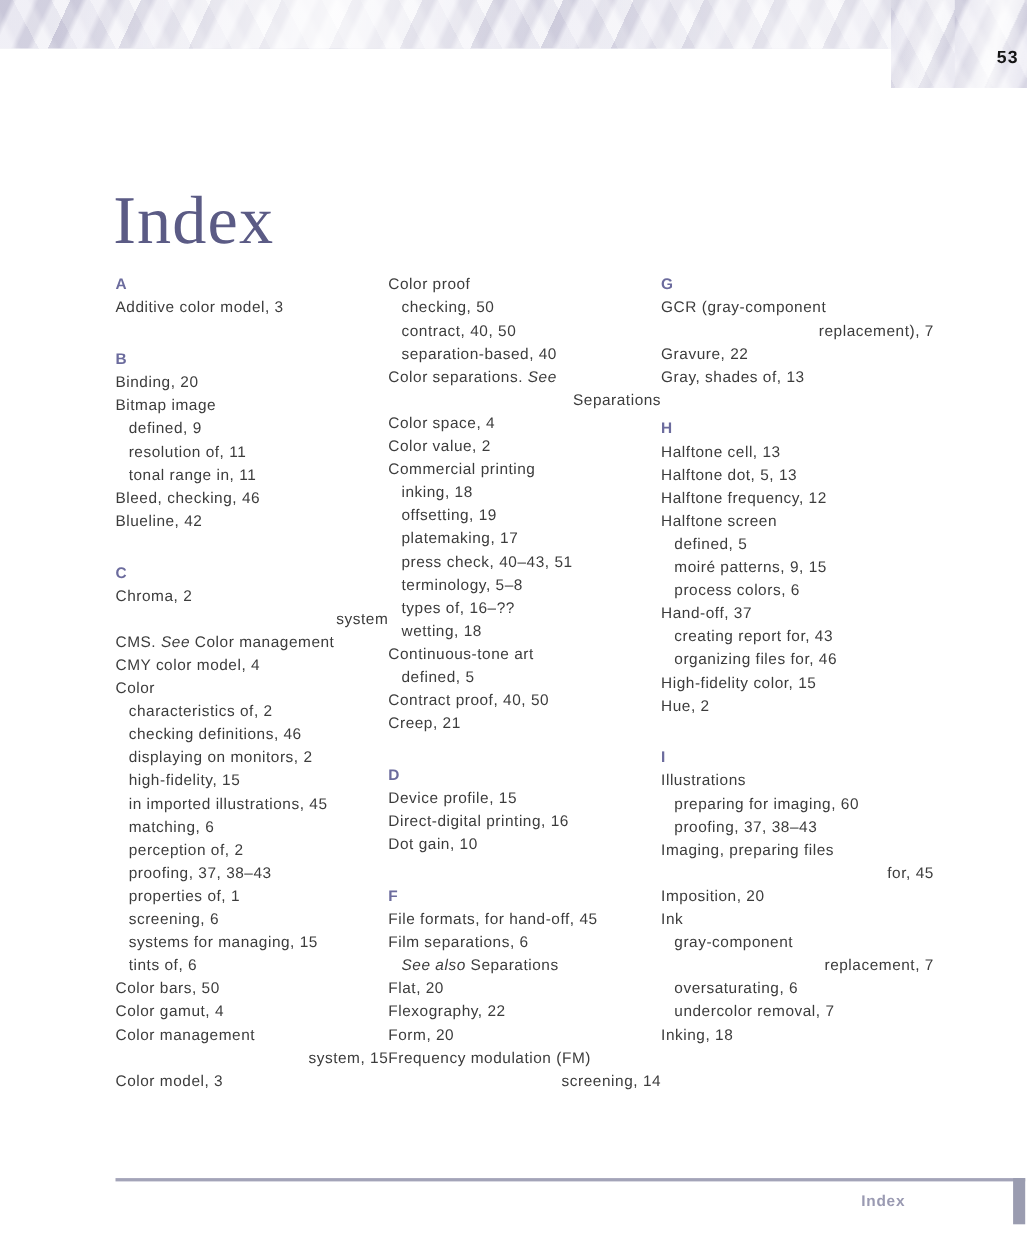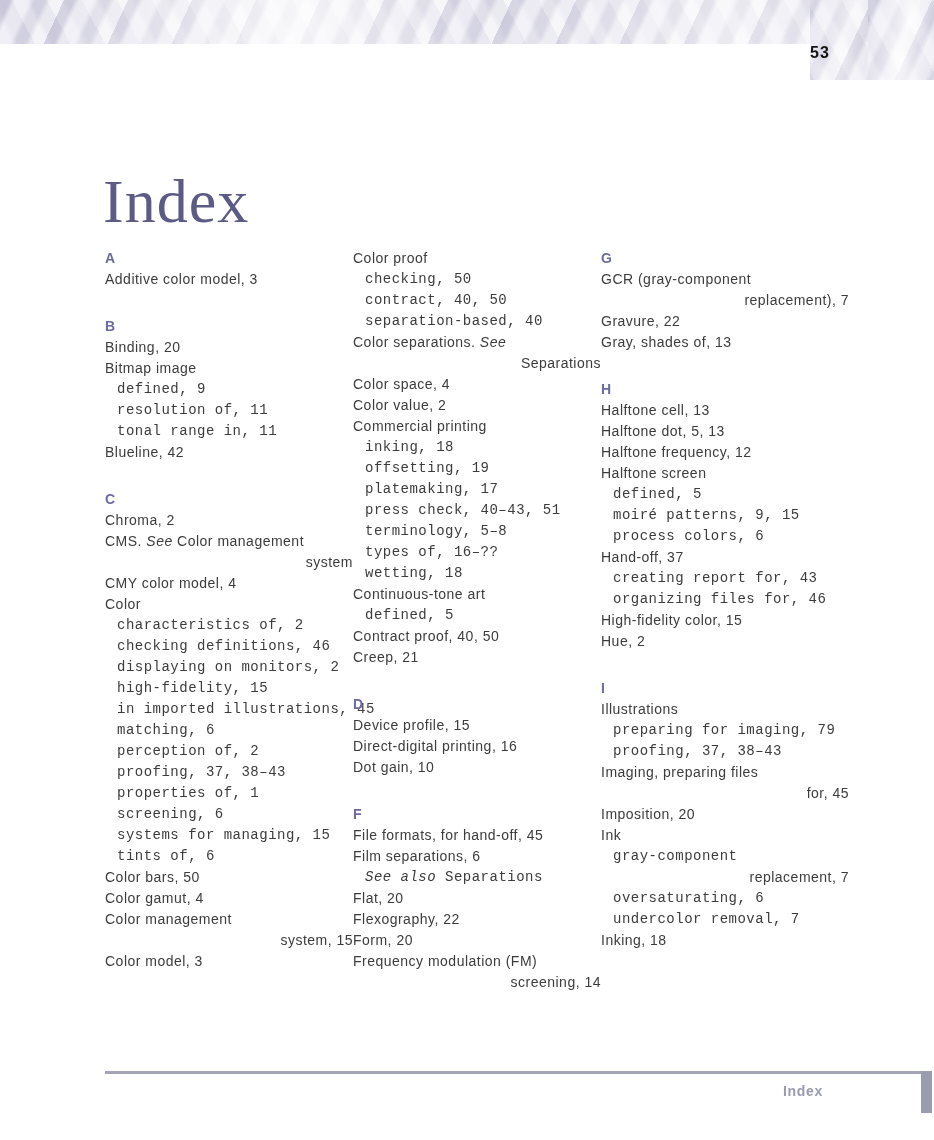--- a/index.html
+++ b/index.html
@@ -24,21 +24,21 @@
         rgba(199,197,216,0.40) 17px, rgba(199,197,216,0.40) 31px);
   }
   .header-band {
     position:absolute; top:0; left:0; width:934px; height:44px;
   }
   .header-corner {
     position:absolute; top:0; left:810px; width:124px; height:80px;
     background-position:-810px 0;
   }
   .page-number {
-    position:absolute; top:44px; left:0; right:8px; text-align:left;
+    position:absolute; top:44px; left:0; right:8px; text-align:right;
     font-size:16px; font-weight:bold; color:#141414; letter-spacing:1px;
   }
 
   
   .page-title {
     position:absolute; left:103px; top:128px;
     font-family:"Liberation Serif", serif;
     font-size:62px; font-weight:normal; color:#5b5b85; letter-spacing:1px;
     line-height:1;
   }
@@ -50,21 +50,21 @@
   }
   .col { width:248px; flex:0 0 auto; }
   .line {
     font-size:14px; line-height:21px; color:#3c3c3c; letter-spacing:0.035em;
     white-space:nowrap;
   }
   .line.heading {
     font-weight:bold; color:#6b6b9d; margin-top:26px; font-size:14px;
   }
   .col .line.heading:first-child { margin-top:0; }
-  .line.indent1 { padding-left:12px;font-family:Liberation Mono, monospace; }
+  .line.indent1 { padding-left:12px; }
   .line.indent2 { padding-left:28px;text-align:right; }
   .italic { font-style:italic; }
 
   
   .footer-rule {
     position:absolute; left:105px; top:1071px; width:827px; height:3px;
     background:#a3a4b8;
   }
   .footer-label {
     position:absolute; top:1083px; right:111px;
@@ -88,25 +88,26 @@
 <div class="columns">
     <div class="col">
       <div class="line heading"><span>A</span></div>
       <div class="line entry indent0"><span>Additive color model, 3</span></div>
       <div class="line heading"><span>B</span></div>
       <div class="line entry indent0"><span>Binding, 20</span></div>
       <div class="line entry indent0"><span>Bitmap image</span></div>
       <div class="line entry indent1"><span>defined, 9</span></div>
       <div class="line entry indent1"><span>resolution of, 11</span></div>
       <div class="line entry indent1"><span>tonal range in, 11</span></div>
+      <div class="line entry indent0"><span>Bleed, checking, 46</span></div>
       <div class="line entry indent0"><span>Blueline, 42</span></div>
       <div class="line heading"><span>C</span></div>
       <div class="line entry indent0"><span>Chroma, 2</span></div>
+      <div class="line entry indent2"><span>system</span></div>
       <div class="line entry indent0"><span>CMS. </span><span class="italic">See</span><span> Color management</span></div>
-      <div class="line entry indent2"><span>system</span></div>
       <div class="line entry indent0"><span>CMY color model, 4</span></div>
       <div class="line entry indent0"><span>Color</span></div>
       <div class="line entry indent1"><span>characteristics of, 2</span></div>
       <div class="line entry indent1"><span>checking definitions, 46</span></div>
       <div class="line entry indent1"><span>displaying on monitors, 2</span></div>
       <div class="line entry indent1"><span>high-fidelity, 15</span></div>
       <div class="line entry indent1"><span>in imported illustrations, 45</span></div>
       <div class="line entry indent1"><span>matching, 6</span></div>
       <div class="line entry indent1"><span>perception of, 2</span></div>
       <div class="line entry indent1"><span>proofing, 37, 38–43</span></div>
@@ -169,21 +170,21 @@
       <div class="line entry indent1"><span>defined, 5</span></div>
       <div class="line entry indent1"><span>moiré patterns, 9, 15</span></div>
       <div class="line entry indent1"><span>process colors, 6</span></div>
       <div class="line entry indent0"><span>Hand-off, 37</span></div>
       <div class="line entry indent1"><span>creating report for, 43</span></div>
       <div class="line entry indent1"><span>organizing files for, 46</span></div>
       <div class="line entry indent0"><span>High-fidelity color, 15</span></div>
       <div class="line entry indent0"><span>Hue, 2</span></div>
       <div class="line heading"><span>I</span></div>
       <div class="line entry indent0"><span>Illustrations</span></div>
-      <div class="line entry indent1"><span>preparing for imaging, 79</span></div>
+      <div class="line entry indent1"><span>preparing for imaging, 60</span></div>
       <div class="line entry indent1"><span>proofing, 37, 38–43</span></div>
       <div class="line entry indent0"><span>Imaging, preparing files</span></div>
       <div class="line entry indent2"><span>for, 45</span></div>
       <div class="line entry indent0"><span>Imposition, 20</span></div>
       <div class="line entry indent0"><span>Ink</span></div>
       <div class="line entry indent1"><span>gray-component</span></div>
       <div class="line entry indent2"><span>replacement, 7</span></div>
       <div class="line entry indent1"><span>oversaturating, 6</span></div>
       <div class="line entry indent1"><span>undercolor removal, 7</span></div>
       <div class="line entry indent0"><span>Inking, 18</span></div>

